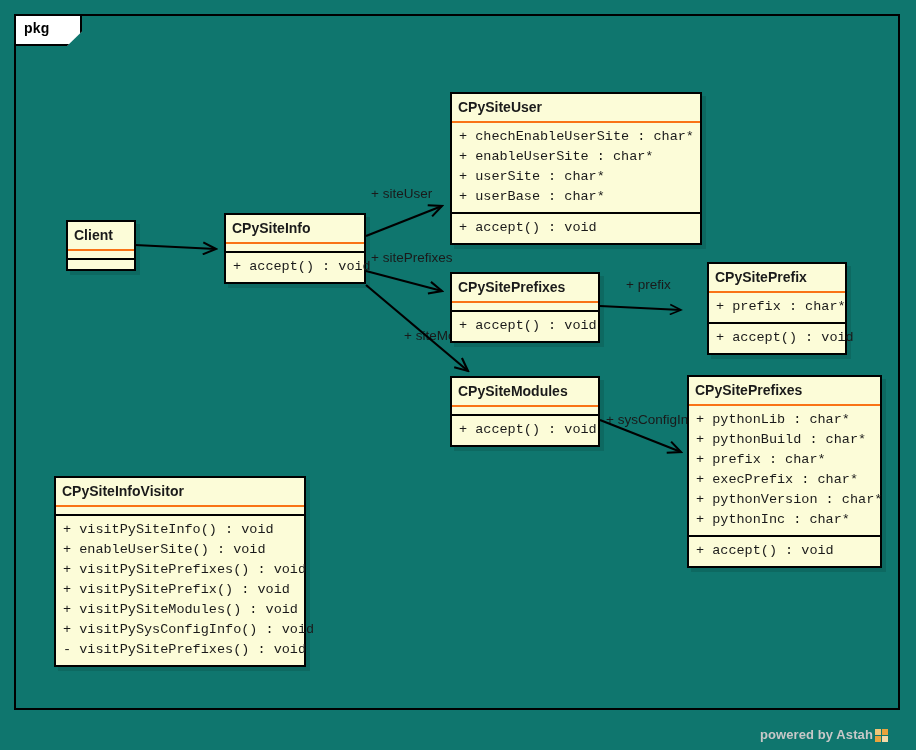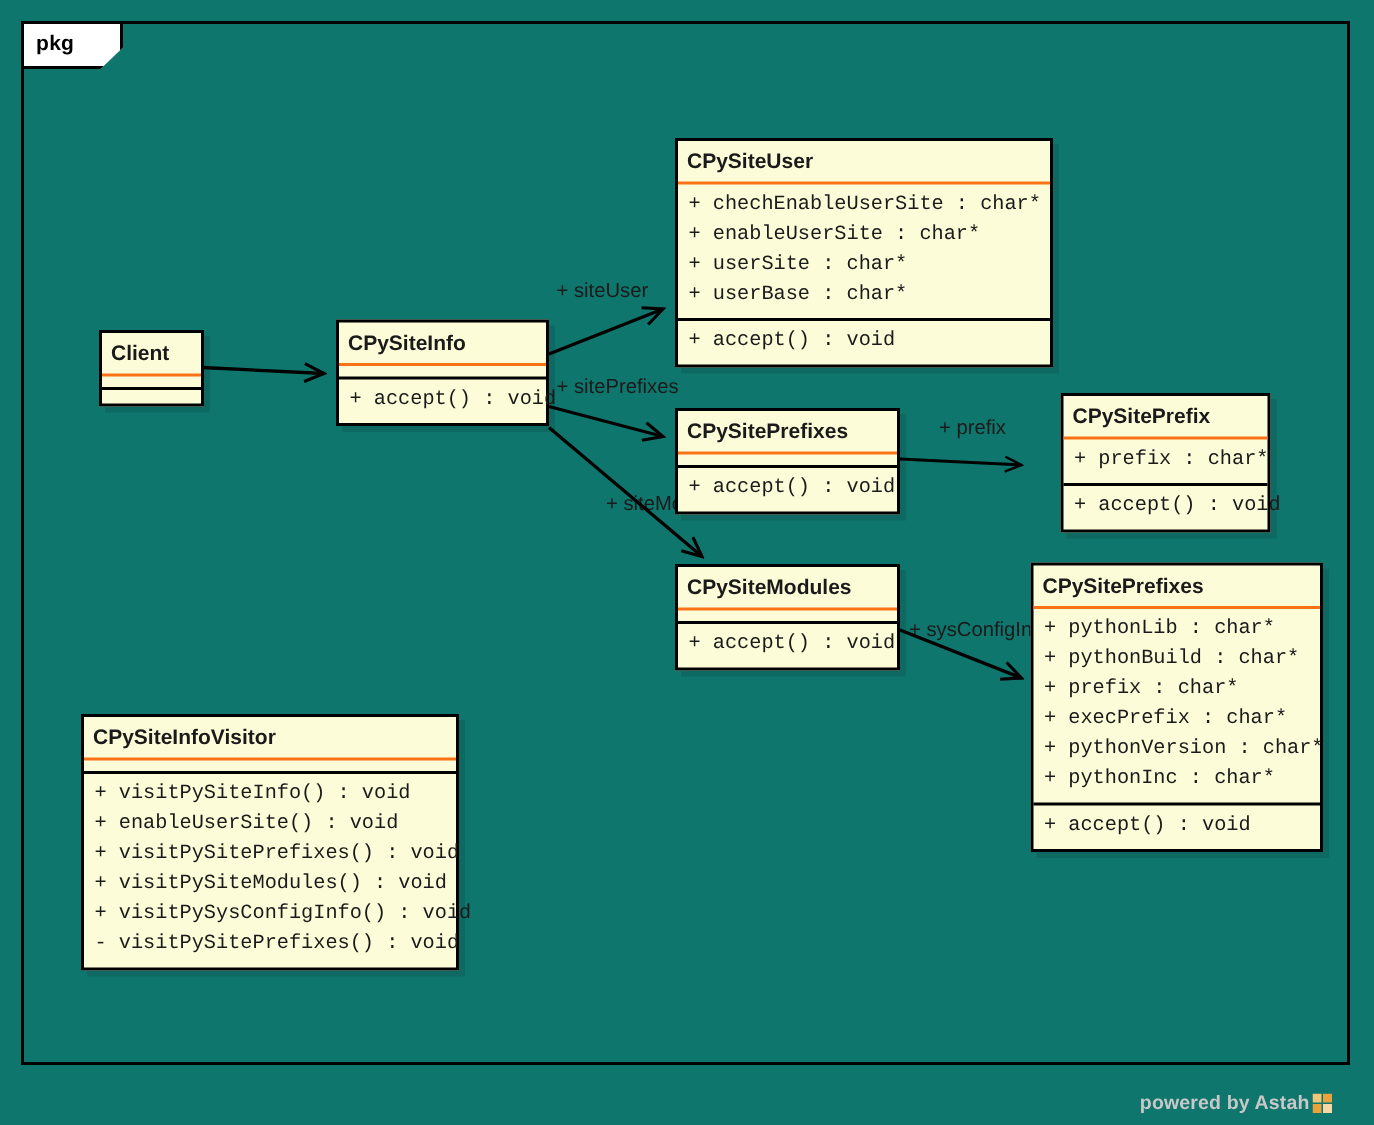--- a/index.html
+++ b/index.html
@@ -254,20 +254,21 @@
     </div>
   </div>
 
   <div class="uml-class" style="left:54px; top:476px; width:252px;">
     <div class="uml-title">CPySiteInfoVisitor</div>
     <div class="uml-compartment empty"></div>
     <div class="uml-compartment">
       <div class="uml-feature">+ visitPySiteInfo() : void</div>
       <div class="uml-feature">+ enableUserSite() : void</div>
       <div class="uml-feature">+ visitPySitePrefixes() : void</div>
+      <div class="uml-feature">+ visitPySitePrefix() : void</div>
       <div class="uml-feature">+ visitPySiteModules() : void</div>
       <div class="uml-feature">+ visitPySysConfigInfo() : void</div>
       <div class="uml-feature">- visitPySitePrefixes() : void</div>
     </div>
   </div>
 
   <div class="watermark">
     <span>powered by Astah</span>
     <span class="watermark-logo">
       <svg width="13" height="13" viewBox="0 0 13 13">

